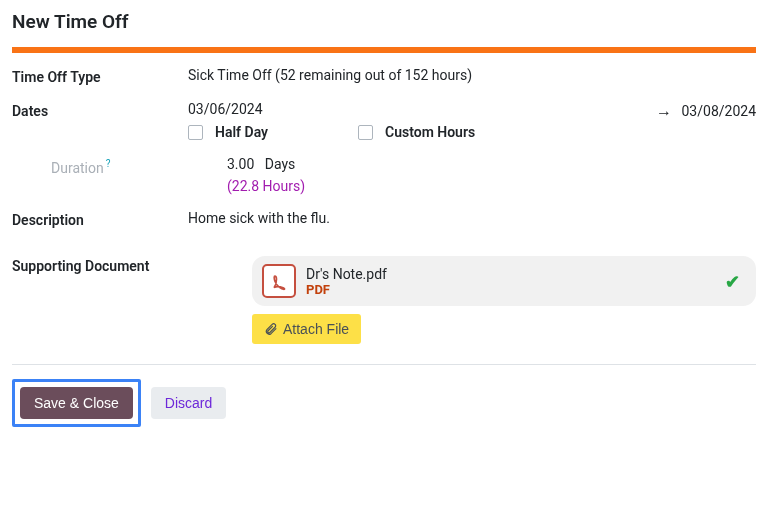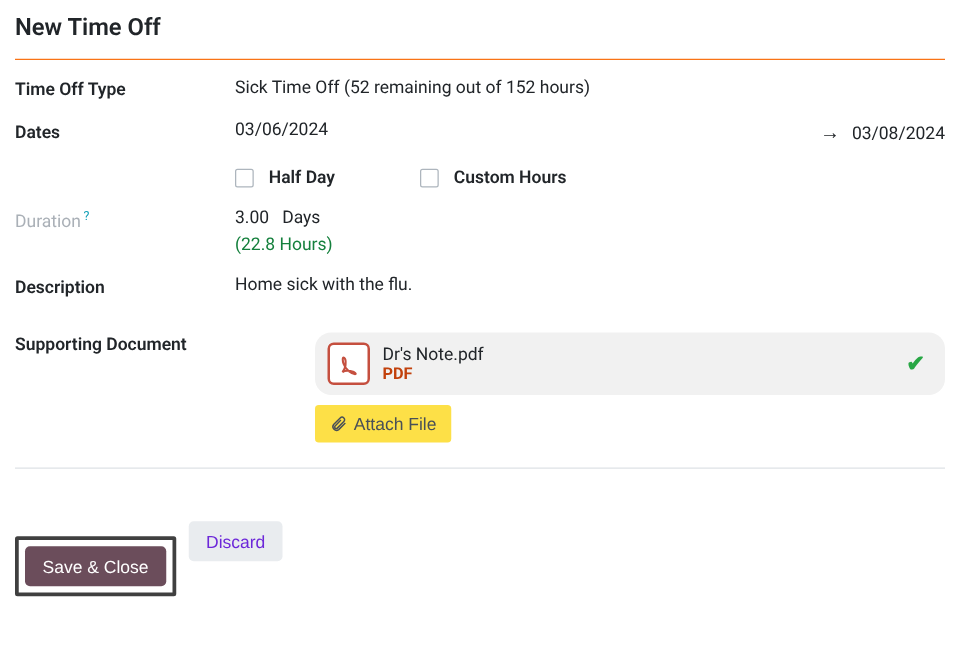--- a/index.html
+++ b/index.html
@@ -8,37 +8,38 @@
       font-size: 14px;
       color: #212529;
       background: #fff;
       padding: 10px 12px;
       width: 768px;
     }
     .title {
       font-size: 19px;
       font-weight: 600;
       padding-bottom: 14px;
-      border-bottom: 1px solid #f97316;
+      border-bottom: 6px solid #f97316;
       margin-bottom: 14px;
     }
     .form-row {
       display: flex;
       align-items: flex-start;
       margin-bottom: 16px;
     }
     .form-label {
       flex: 0 0 176px;
       font-size: 14px;
       font-weight: 600;
       padding-top: 2px;
     }
     .form-label.muted {
       color: #aab0b7;
       font-weight: 400;
+      margin-left: 39px;
     }
     .form-label.doc {
       flex: 0 0 206px;
     }
     .form-value {
       flex: 1;
       font-size: 14px;
       color: #212529;
     }
     .help {
@@ -53,41 +54,41 @@
       justify-content: space-between;
       width: 100%;
     }
     .arrow {
       font-size: 16px;
       margin-right: 6px;
       color: #212529;
     }
     .check-row {
       display: flex;
-      gap: 68px;
-      margin-top: 18px;
+      gap: 90px;
+      margin-top: 4px;
       align-items: center;
     }
     .check-item {
       display: flex;
       align-items: center;
       gap: 12px;
     }
     .chk {
       width: 15px;
       height: 15px;
       border: 1px solid #adb5bd;
       border-radius: 2px;
       display: inline-block;
     }
     .chk-label {
       font-weight: 600;
     }
     .duration-sub {
-      color: #15803d;
+      color: #a21caf;
       margin-top: 6px;
     }
     .file-card {
       background: #f1f1f1;
       padding: 8px 10px;
       display: flex;
       align-items: center;
       border-radius: 13px;
       position: relative;
     }
@@ -127,24 +128,23 @@
     }
     .footer {
       border-top: 1px solid #dee2e6;
       margin-top: 20px;
       padding-top: 14px;
       display: flex;
       align-items: center;
       gap: 10px;
     }
     .save-wrap {
-      border: 3px solid #404040;
+      border: 3px solid #3b82f6;
       padding: 5px;
       border-radius: 2px;
-      margin-top: 40px;
     }
     .save-btn {
       background: #6b4d5b;
       color: #fff;
       border: none;
       padding: 8px 14px;
       font-size: 14px;
       border-radius: 4px;
       cursor: pointer;
     }

